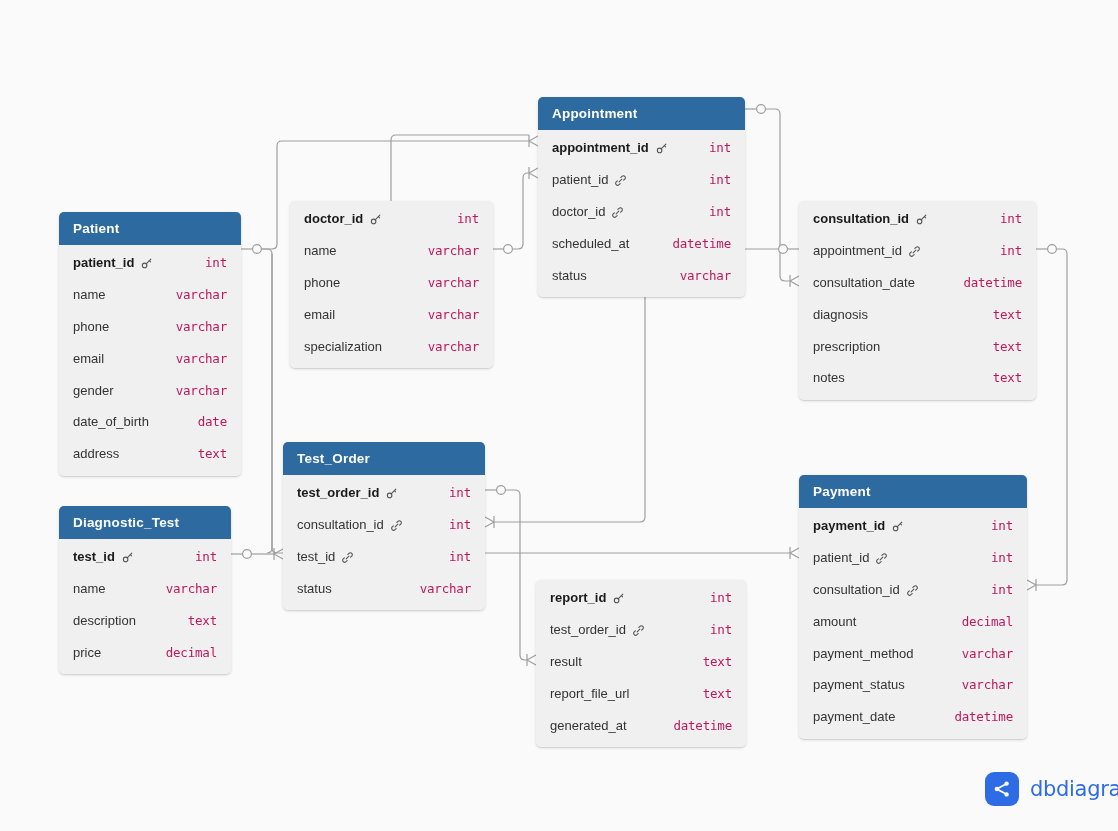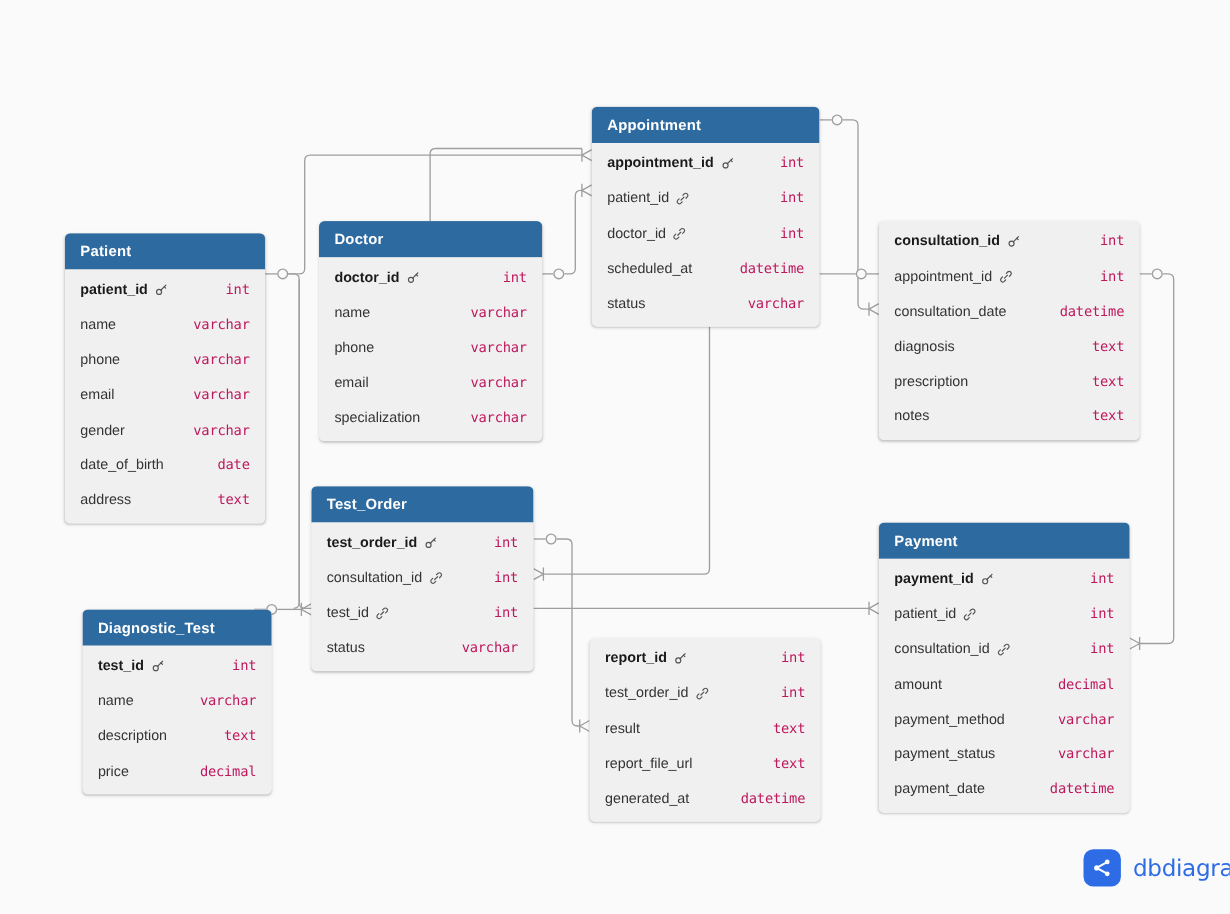--- a/index.html
+++ b/index.html
@@ -216,21 +216,20 @@
           </div>
           <div class="field-row">
             <span class="field-name">
               <span>address</span>
             </span>
             <span class="field-type">text</span>
           </div>
         </div>
       </div>
       <div class="table-card" style="left: 290px; top: 201px; width: 203px;">
-        <div class="table-header">Doctor</div>
         <div class="table-body">
           <div class="field-row pk">
             <span class="field-name">
               <span>doctor_id</span>
               <span class="key-icon">
                 <svg width="13" height="13" viewBox="0 0 24 24" fill="none" stroke="#555" stroke-width="2" stroke-linecap="round" stroke-linejoin="round">
                   <circle cx="8.5" cy="15.5" r="4.2"></circle>
                   <line x1="11.4" y1="12.6" x2="20" y2="4"></line>
                   <line x1="17.3" y1="6.7" x2="19.6" y2="9"></line>
                 </svg>
@@ -417,21 +416,21 @@
             <span class="field-type">int</span>
           </div>
           <div class="field-row">
             <span class="field-name">
               <span>status</span>
             </span>
             <span class="field-type">varchar</span>
           </div>
         </div>
       </div>
-      <div class="table-card" style="left: 75px; top: 506px; width: 172px; margin-top: 48px;">
+      <div class="table-card" style="left: 59px; top: 506px; width: 172px;">
         <div class="table-header">Diagnostic_Test</div>
         <div class="table-body">
           <div class="field-row pk">
             <span class="field-name">
               <span>test_id</span>
               <span class="key-icon">
                 <svg width="13" height="13" viewBox="0 0 24 24" fill="none" stroke="#555" stroke-width="2" stroke-linecap="round" stroke-linejoin="round">
                   <circle cx="8.5" cy="15.5" r="4.2"></circle>
                   <line x1="11.4" y1="12.6" x2="20" y2="4"></line>
                   <line x1="17.3" y1="6.7" x2="19.6" y2="9"></line>

